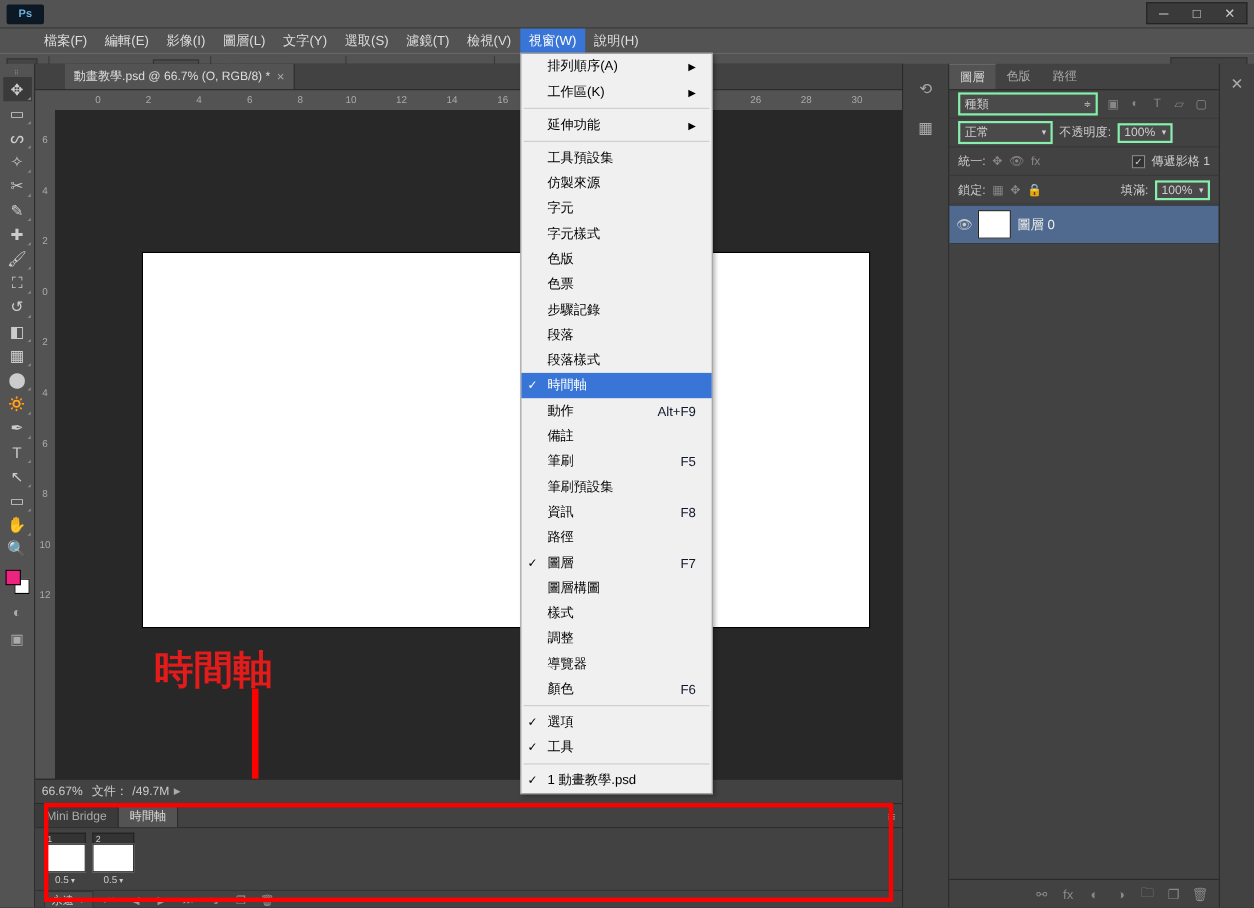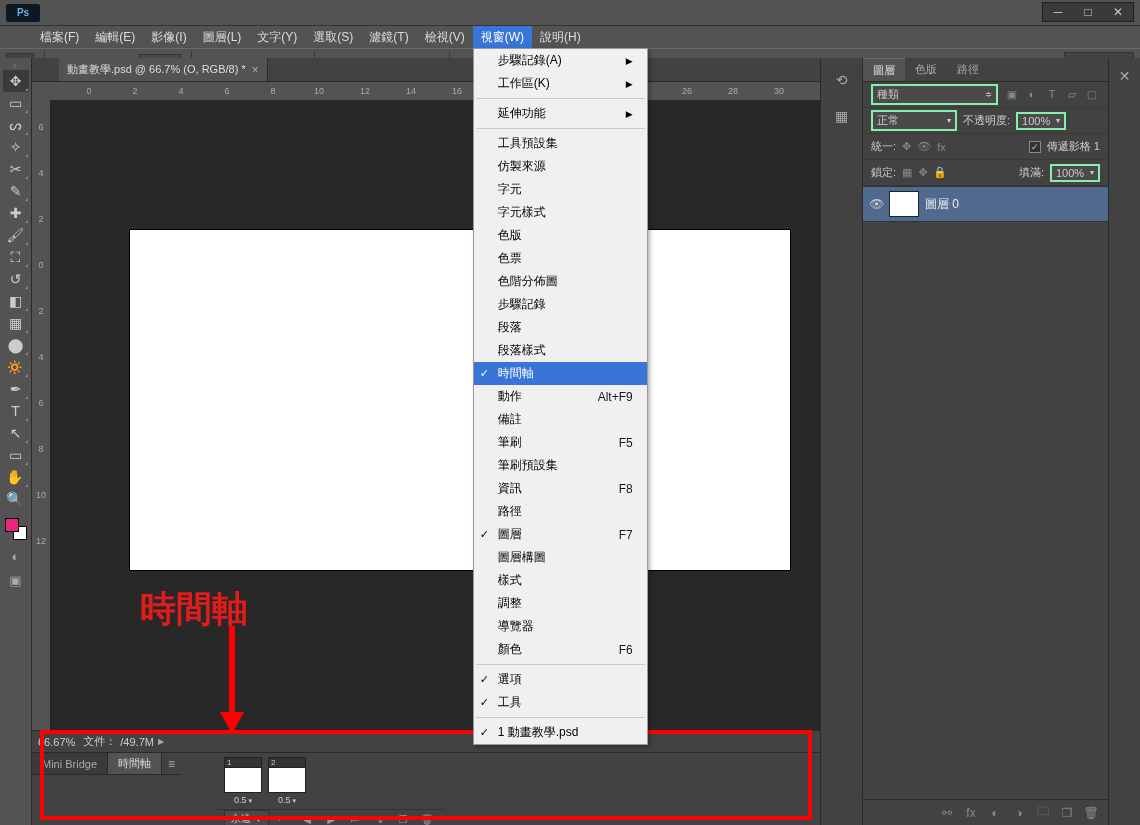--- a/index.html
+++ b/index.html
@@ -42,21 +42,21 @@
 .ruler-h { height:18px; background:#535353; display:flex; align-items:center; color:#aaa; font-size:9px; position:relative; padding-left:34px; overflow:hidden; }
 .ruler-h span { width:46px; text-align:center; flex-shrink:0; }
 .canvas-wrap { flex:1; display:flex; min-height:0; }
 .ruler-v { width:18px; background:#535353; display:flex; flex-direction:column; align-items:center; color:#aaa; font-size:9px; padding-top:4px; overflow:hidden; }
 .ruler-v span { height:46px; display:flex; align-items:center; }
 .canvas-scroll { flex:1; background:#282828; position:relative; overflow:hidden; }
 .canvas { position:absolute; left:80px; top:130px; width:660px; height:340px; background:#fff; box-shadow:0 0 0 1px #000; }
 .status-bar { height:22px; background:#424242; display:flex; align-items:center; gap:8px; padding:0 6px; font-size:11px; border-top:1px solid #2a2a2a; }
 .status-seg { display:flex; align-items:center; gap:4px; }
 .status-arrow { font-size:8px; color:#aaa; }
-.bottom-panel { display:flex; flex-direction:row; border-top:1px solid #2a2a2a; background:#424242;gap:35px; }
+.bottom-panel { display:flex; flex-direction:column; border-top:1px solid #2a2a2a; background:#424242; }
 .bottom-tabs { height:22px; display:flex; align-items:stretch; border-bottom:1px solid #2a2a2a; }
 .bottom-tab { padding:0 10px; display:flex; align-items:center; color:#aaa; background:#3a3a3a; border-right:1px solid #2a2a2a; font-size:11px; }
 .bottom-tab.active { background:#535353; color:#ddd; }
 .bottom-menu { margin-left:auto; padding:0 6px; display:flex; align-items:center; color:#aaa; }
 .timeline-body { height:72px; background:#424242; display:flex; flex-direction:column; }
 .frames-row { flex:1; display:flex; align-items:center; gap:6px; padding:4px 8px; }
 .frame { width:38px; display:flex; flex-direction:column; align-items:center; }
 .frame .num { width:100%; height:10px; background:#333; color:#ccc; font-size:8px; padding-left:2px; border:1px solid #222; border-bottom:none; }
 .frame .thumb { width:100%; height:26px; background:#fff; border:1px solid #222; }
 .frame .delay { font-size:9px; color:#ccc; margin-top:2px; }
@@ -104,21 +104,21 @@
     <div class="menu-item">檔案(F)</div>
     <div class="menu-item">編輯(E)</div>
     <div class="menu-item">影像(I)</div>
     <div class="menu-item">圖層(L)</div>
     <div class="menu-item">文字(Y)</div>
     <div class="menu-item">選取(S)</div>
     <div class="menu-item">濾鏡(T)</div>
     <div class="menu-item">檢視(V)</div>
     <div class="menu-item open">視窗(W)<div class="dropdown">
         <div class="dd-item">
-          <span>步驟記錄(A)</span>
+          <span>排列順序(A)</span>
           <span class="arrow">▶</span>
         </div>
         <div class="dd-item">
           <span>工作區(K)</span>
           <span class="arrow">▶</span>
         </div>
         <div class="dd-sep"></div>
         <div class="dd-item">
           <span>延伸功能</span>
           <span class="arrow">▶</span>
@@ -134,23 +134,20 @@
           <span>字元</span>
         </div>
         <div class="dd-item">
           <span>字元樣式</span>
         </div>
         <div class="dd-item">
           <span>色版</span>
         </div>
         <div class="dd-item">
           <span>色票</span>
-        </div>
-        <div class="dd-item">
-          <span>色階分佈圖</span>
         </div>
         <div class="dd-item">
           <span>步驟記錄</span>
         </div>
         <div class="dd-item">
           <span>段落</span>
         </div>
         <div class="dd-item">
           <span>段落樣式</span>
         </div>

